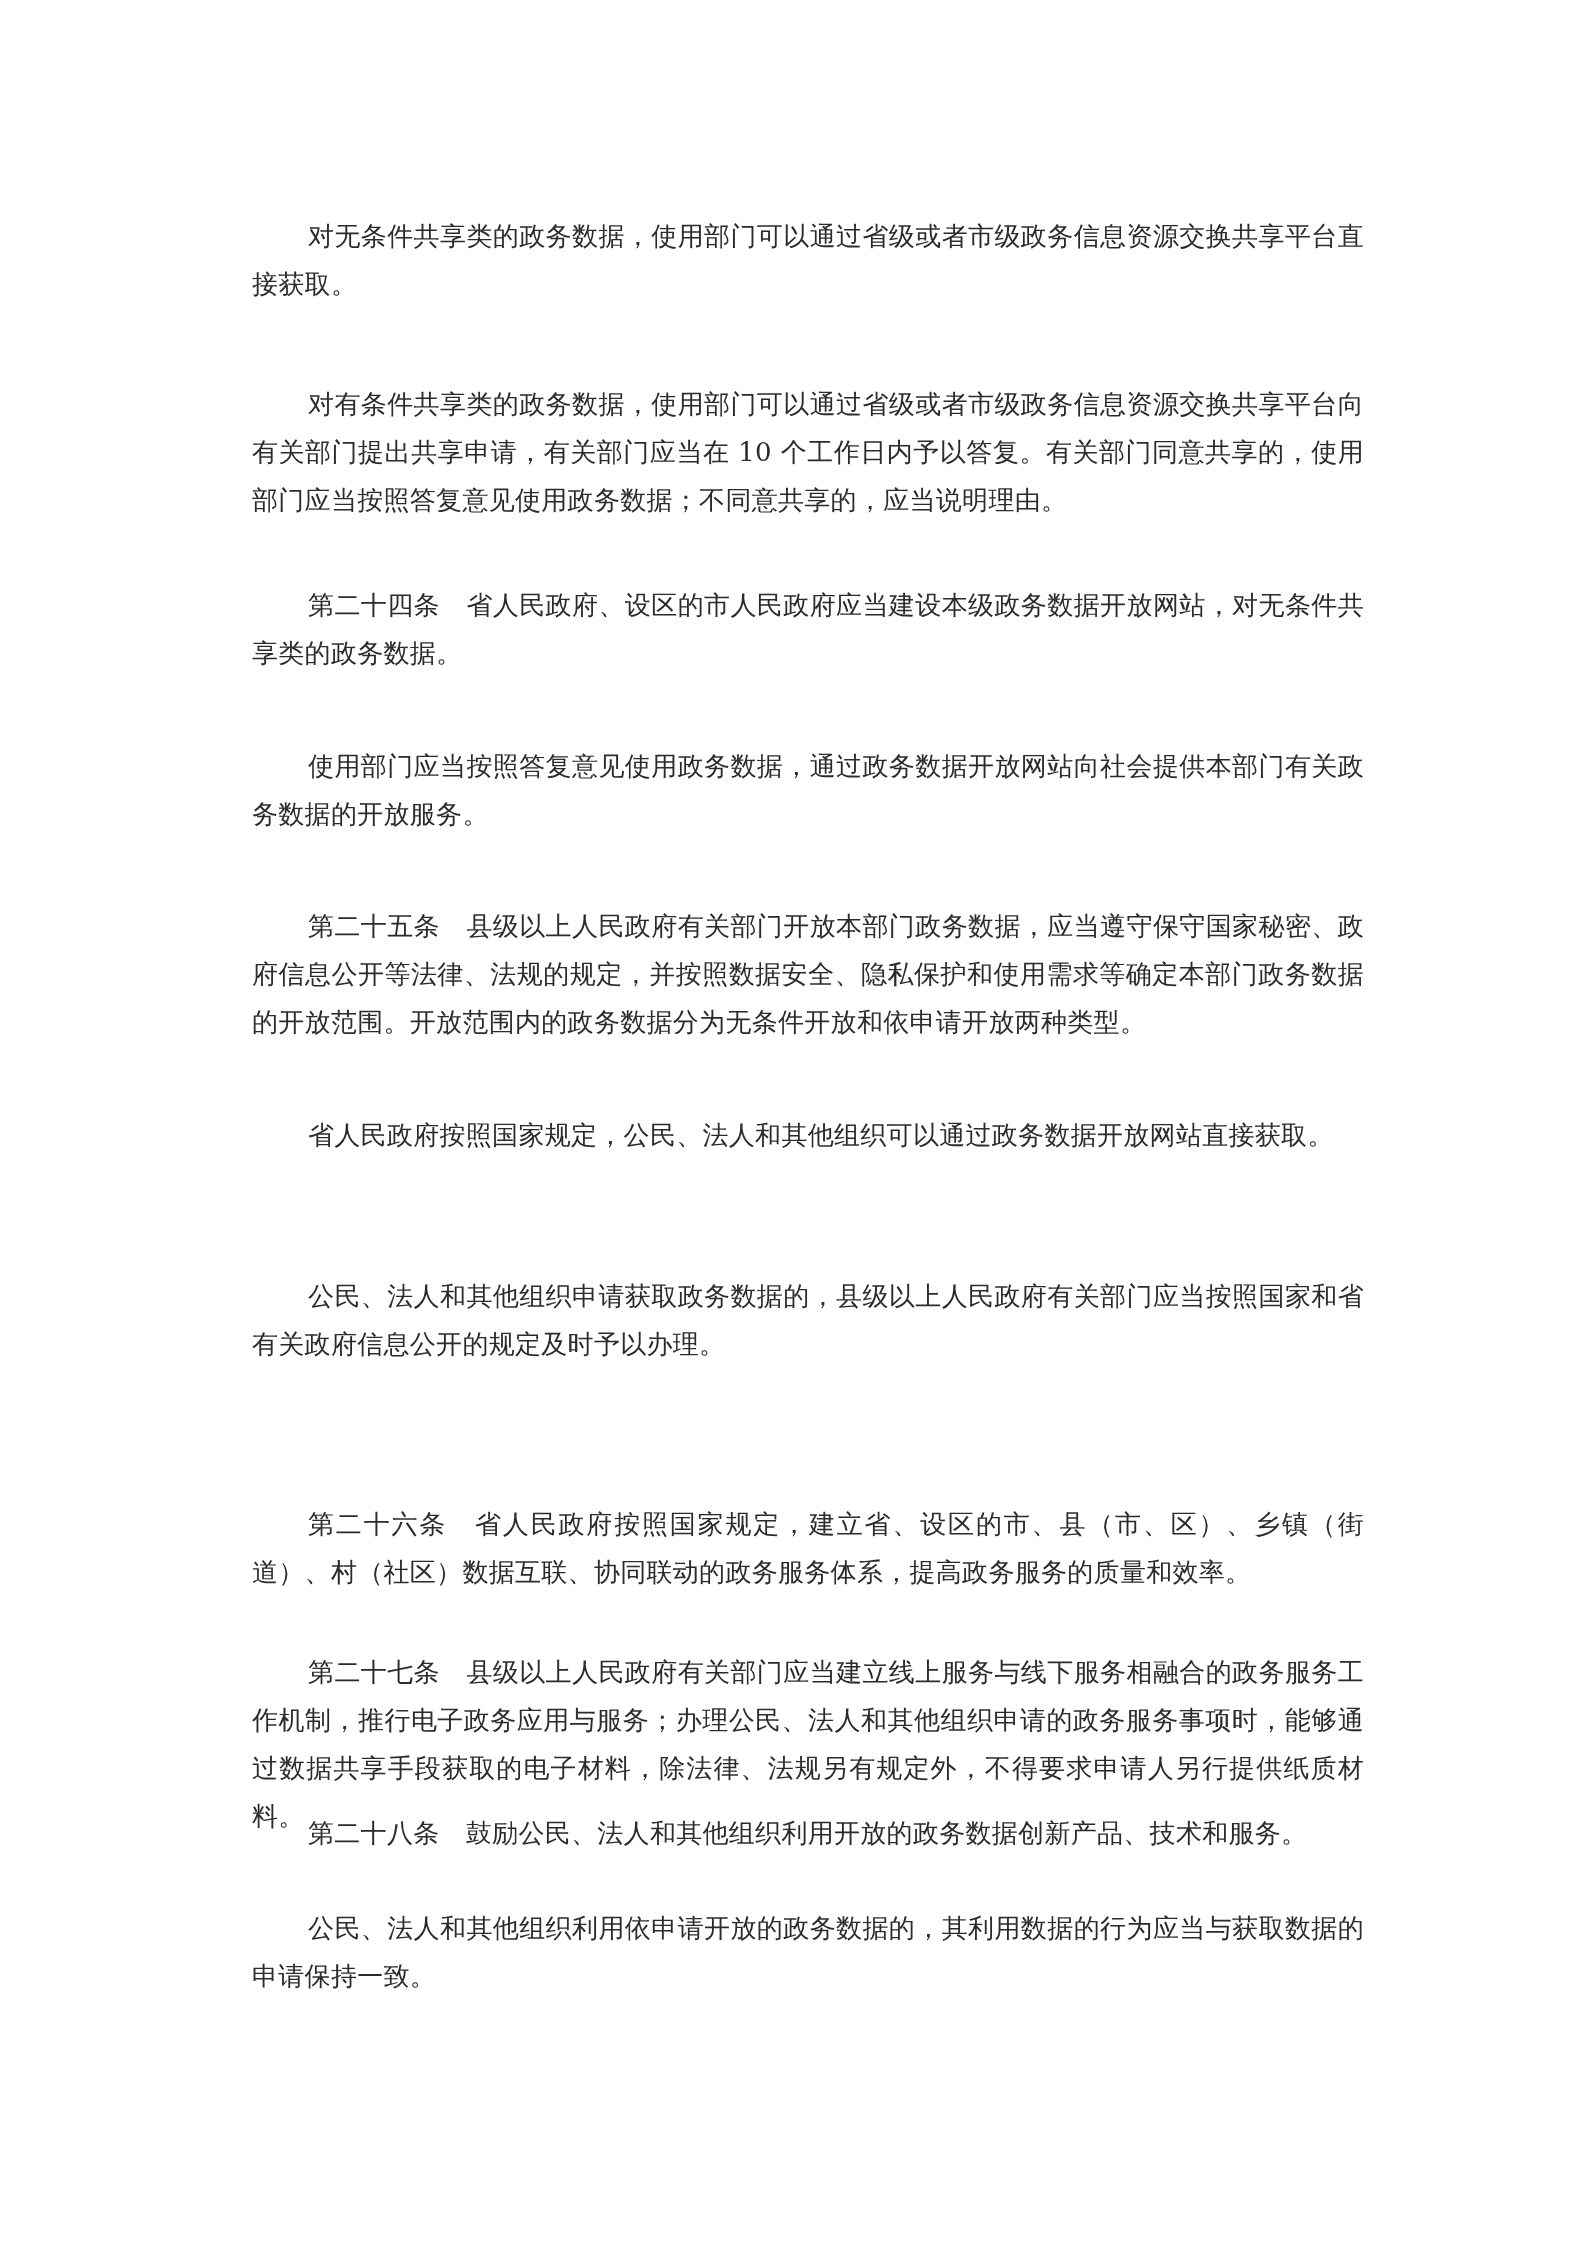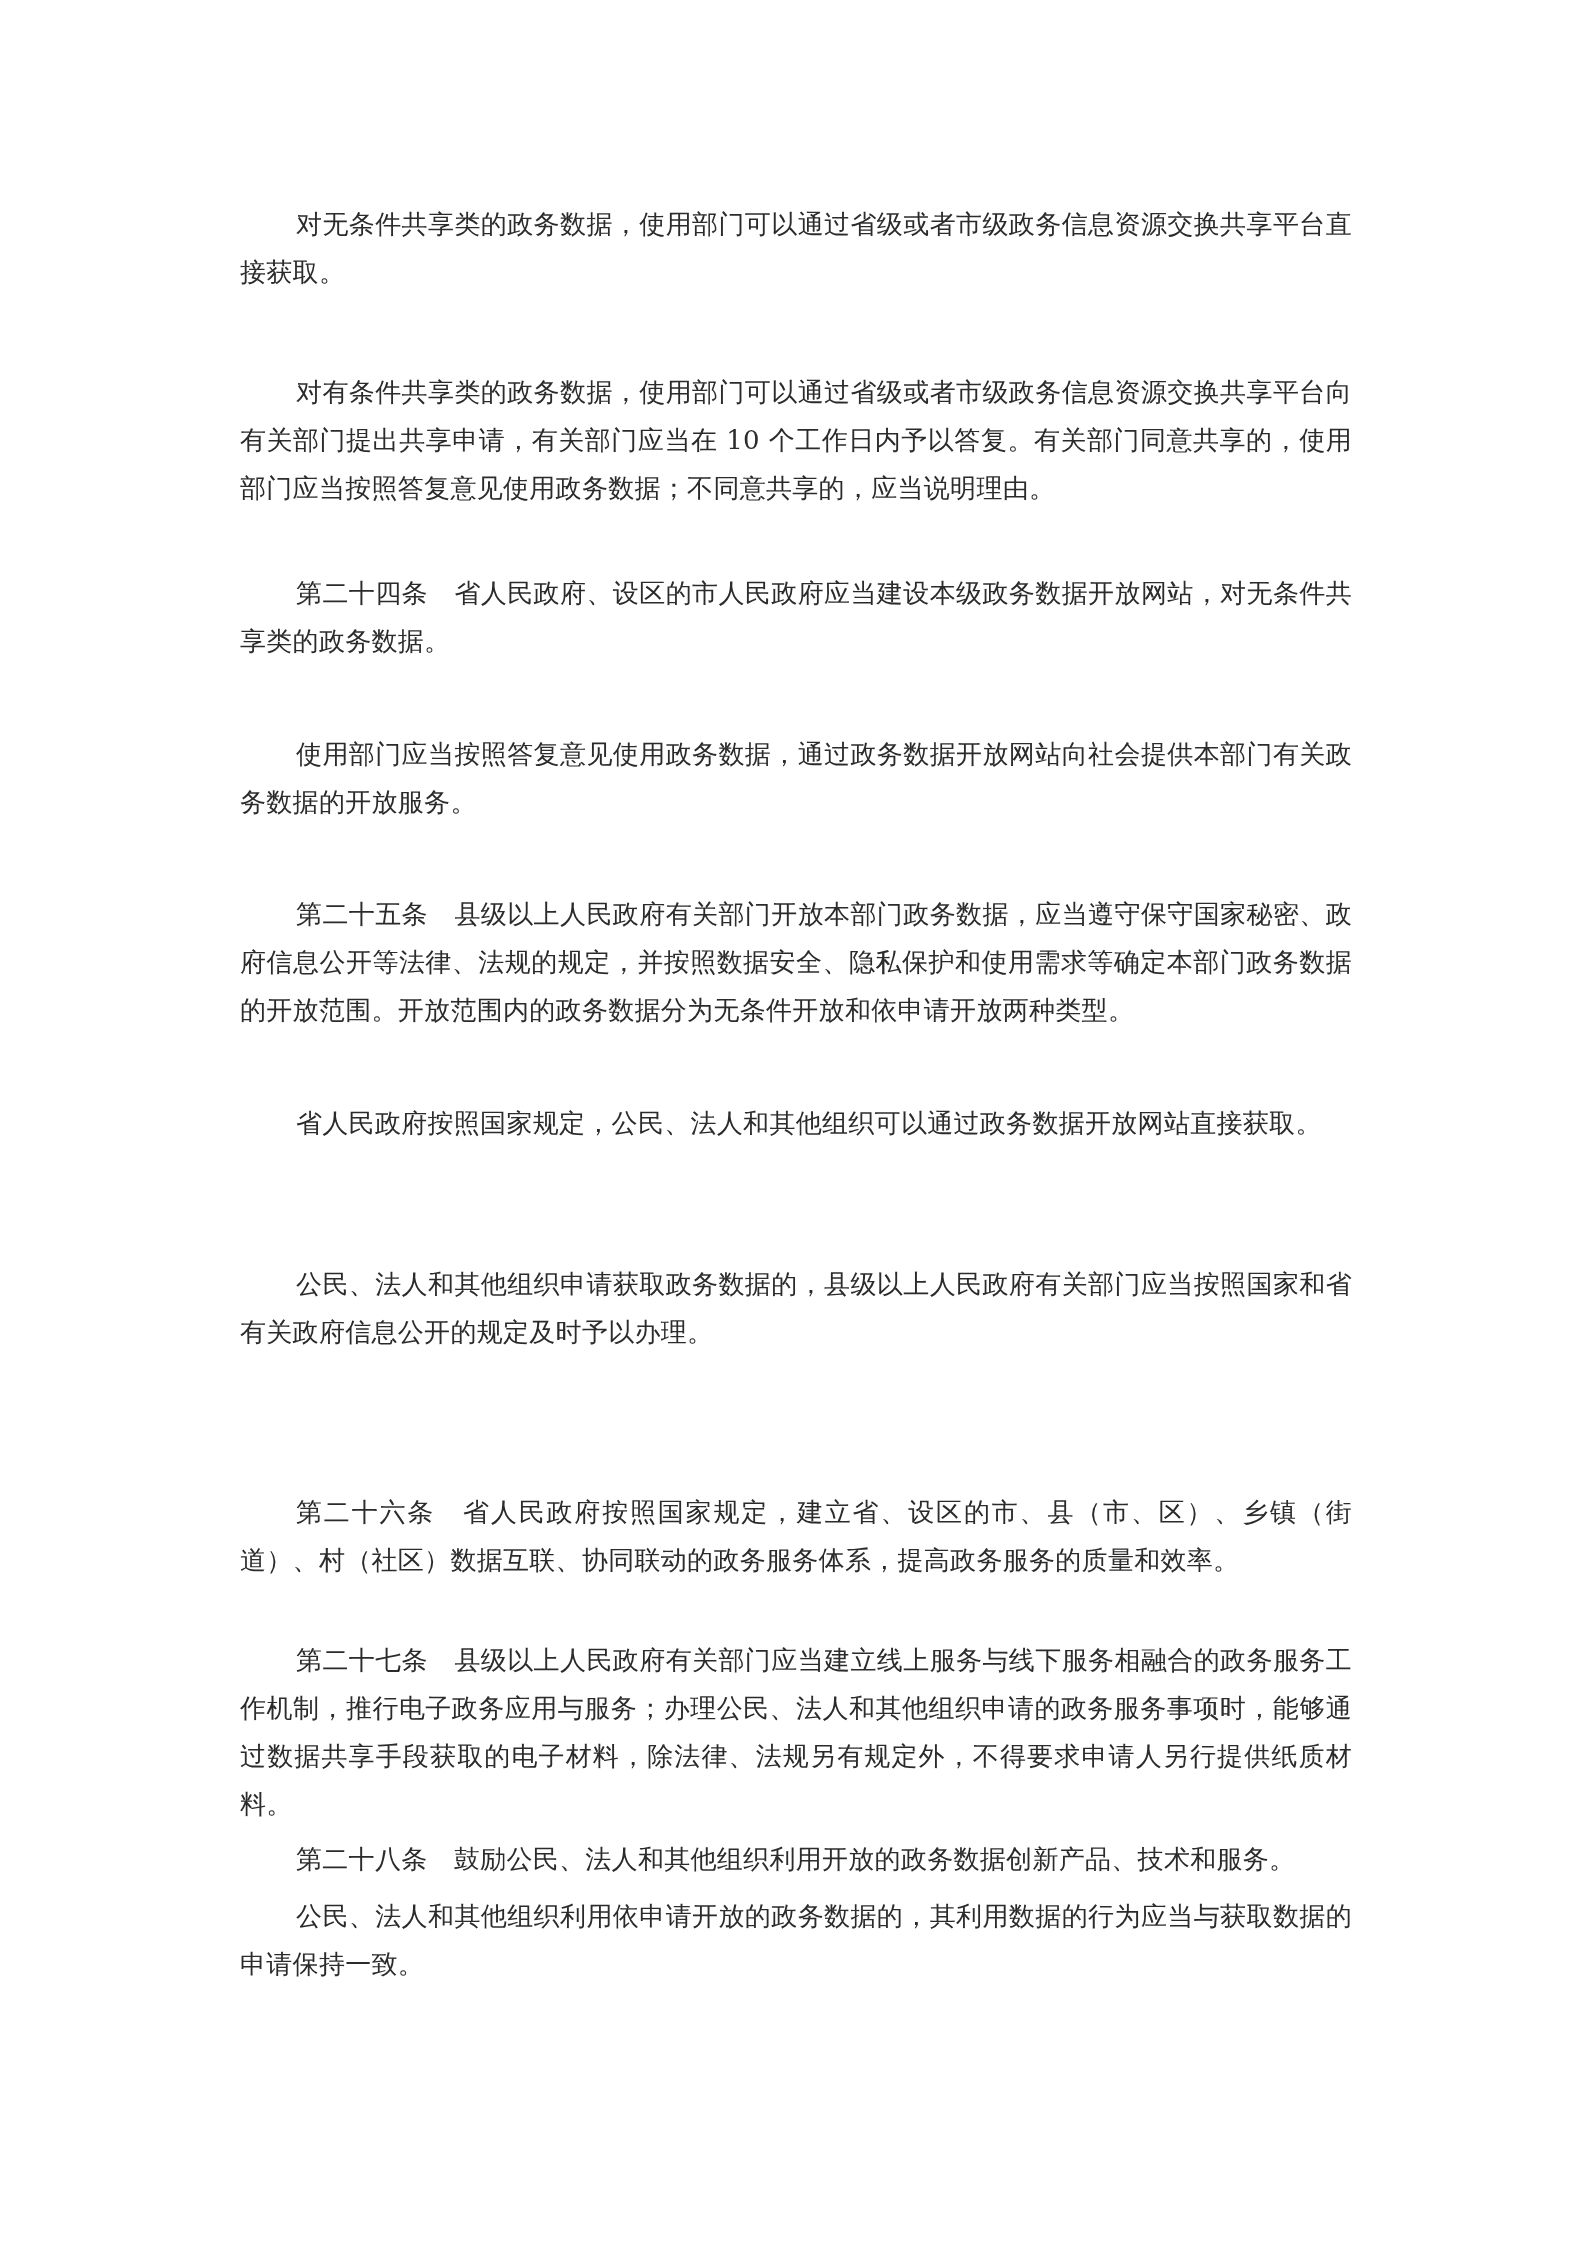--- a/index.html
+++ b/index.html
@@ -23,31 +23,31 @@
     }
     .para {
       position: absolute;
       left: 0;
       width: 1112px;
       font-size: 26px;
       line-height: 48px;
       text-indent: 56px;
       text-align: justify;
       letter-spacing: 0.3px;
-      margin: 0;
+      margin: 12px;
     }
   </style>
 </head>
 <body>
 
 <div class="page">
   <p class="para" style="top:200px">对无条件共享类的政务数据，使用部门可以通过省级或者市级政务信息资源交换共享平台直接获取。</p>
   <p class="para" style="top:368px">对有条件共享类的政务数据，使用部门可以通过省级或者市级政务信息资源交换共享平台向有关部门提出共享申请，有关部门应当在 10 个工作日内予以答复。有关部门同意共享的，使用部门应当按照答复意见使用政务数据；不同意共享的，应当说明理由。</p>
   <p class="para" style="top:569px">第二十四条　省人民政府、设区的市人民政府应当建设本级政务数据开放网站，对无条件共享类的政务数据。</p>
   <p class="para" style="top:730px">使用部门应当按照答复意见使用政务数据，通过政务数据开放网站向社会提供本部门有关政务数据的开放服务。</p>
   <p class="para" style="top:890px">第二十五条　县级以上人民政府有关部门开放本部门政务数据，应当遵守保守国家秘密、政府信息公开等法律、法规的规定，并按照数据安全、隐私保护和使用需求等确定本部门政务数据的开放范围。开放范围内的政务数据分为无条件开放和依申请开放两种类型。</p>
   <p class="para" style="top:1099px">省人民政府按照国家规定，公民、法人和其他组织可以通过政务数据开放网站直接获取。</p>
   <p class="para" style="top:1260px">公民、法人和其他组织申请获取政务数据的，县级以上人民政府有关部门应当按照国家和省有关政府信息公开的规定及时予以办理。</p>
   <p class="para" style="top:1488px">第二十六条　省人民政府按照国家规定，建立省、设区的市、县（市、区）、乡镇（街道）、村（社区）数据互联、协同联动的政务服务体系，提高政务服务的质量和效率。</p>
   <p class="para" style="top:1636px">第二十七条　县级以上人民政府有关部门应当建立线上服务与线下服务相融合的政务服务工作机制，推行电子政务应用与服务；办理公民、法人和其他组织申请的政务服务事项时，能够通过数据共享手段获取的电子材料，除法律、法规另有规定外，不得要求申请人另行提供纸质材料。</p>
-  <p class="para" style="top:1835px">第二十八条　鼓励公民、法人和其他组织利用开放的政务数据创新产品、技术和服务。</p>
+  <p class="para" style="top:1797px">第二十八条　鼓励公民、法人和其他组织利用开放的政务数据创新产品、技术和服务。</p>
   <p class="para" style="top:1892px">公民、法人和其他组织利用依申请开放的政务数据的，其利用数据的行为应当与获取数据的申请保持一致。</p>
 </div>
 
 </body></html>

